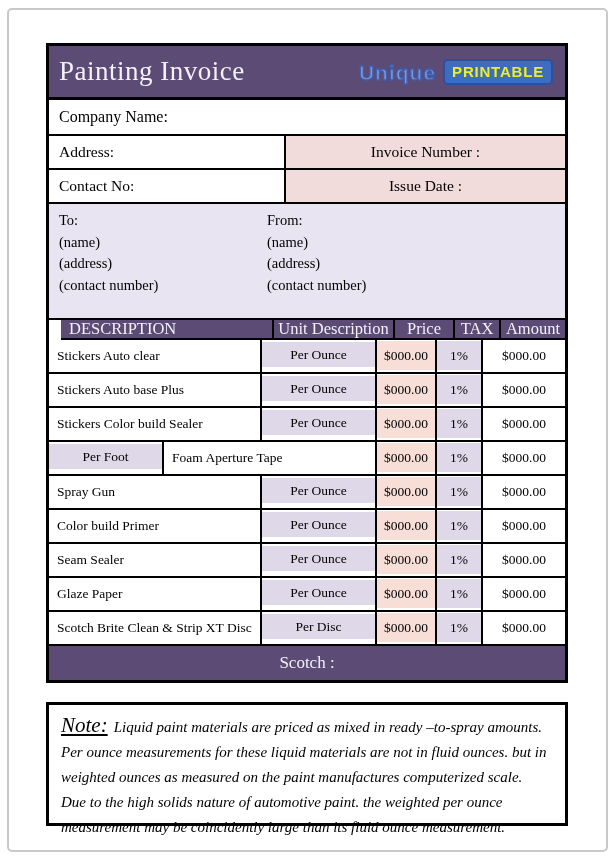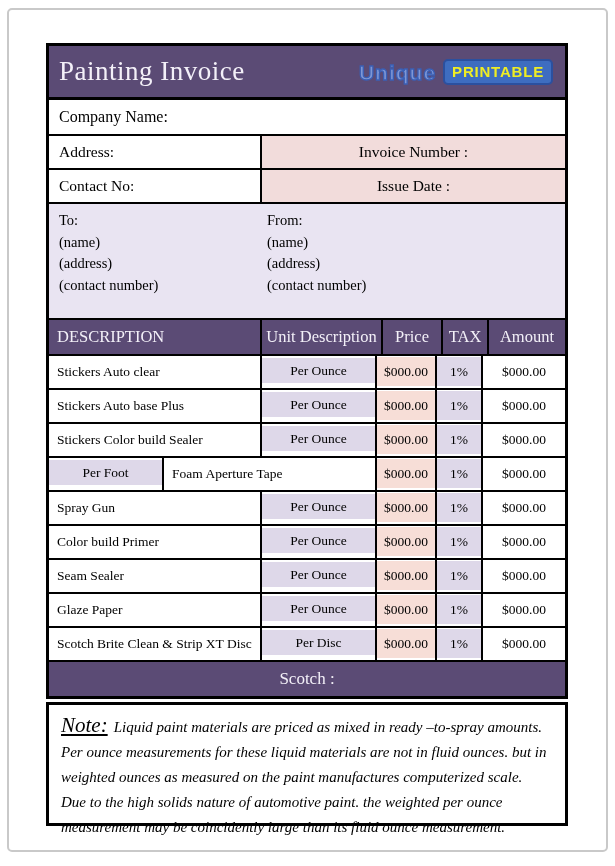--- a/index.html
+++ b/index.html
@@ -21,35 +21,35 @@
   .logo .unique { font-size:21px; font-weight:800; letter-spacing:1px;
                   color:#7e97d6; -webkit-text-stroke:1.3px #3a5fb5; }
   .logo .printable { background:#3e6dc0; border:2px solid #2b509f; border-radius:5px;
                      color:#efed23; font-size:15px; font-weight:800; letter-spacing:0.8px;
                      padding:2px 7px 3px; }
 
   
   .row-company { height:36px; border-bottom:2px solid #000; display:flex;
                  align-items:center; padding-left:10px; font-size:16px; background:#fff; }
   .row-split { height:34px; border-bottom:2px solid #000; display:flex; }
-  .row-split .left  { width:213px; border-right:2px solid #000; display:flex;
+  .row-split .left  { width:237px; border-right:2px solid #000; display:flex;
                       align-items:center; padding-left:10px; font-size:15.5px; background:#fff; }
   .row-split .right { flex:1; background:#f2dcdb; display:flex; align-items:center;
                       justify-content:center; font-size:15.5px; }
 
   
   .tofrom { height:116px; background:#e9e4f2; border-bottom:2px solid #000;
             position:relative; font-size:14.5px; }
   .tofrom .col { position:absolute; top:6px; line-height:21.5px; }
   .tofrom .col-to   { left:10px; }
   .tofrom .col-from { left:218px; }
 
   
-  .grid-header { height:36px; background:#5b4b75; border-bottom:2px solid #000;
-                 display:flex; color:#f3f0f8; font-size:16.5px; }
+  .grid-header { height:20px; background:#5b4b75; border-bottom:2px solid #000;
+                 display:flex; color:#f3f0f8; font-size:16.5px;margin-left:12px; }
   .grid-header .h { display:flex; align-items:center; justify-content:center;
                     border-right:2px solid #000; }
   .grid-header .h:last-child { border-right:none; }
   .h-desc { width:213px; justify-content:flex-start !important; padding-left:8px; }
   .h-unit { width:121px; } .h-price { width:60px; } .h-tax { width:46px; }
   .h-amount { flex:1; }
 
   .g-row { height:34px; display:flex; border-bottom:2px solid #000; background:#fff; }
   .g-row .c { border-right:2px solid #000; }
   .c-desc { width:213px; display:flex; align-items:center; padding-left:8px; font-size:13.5px; }

